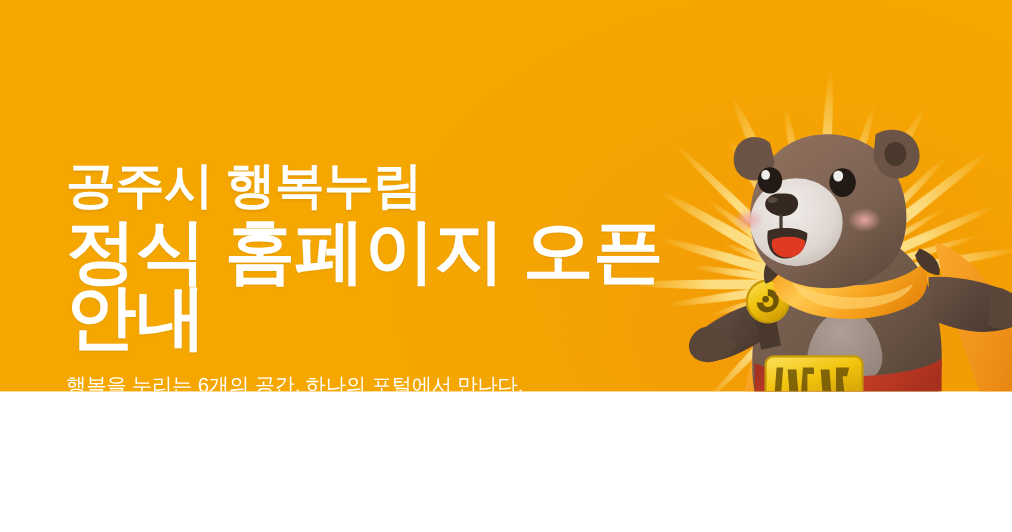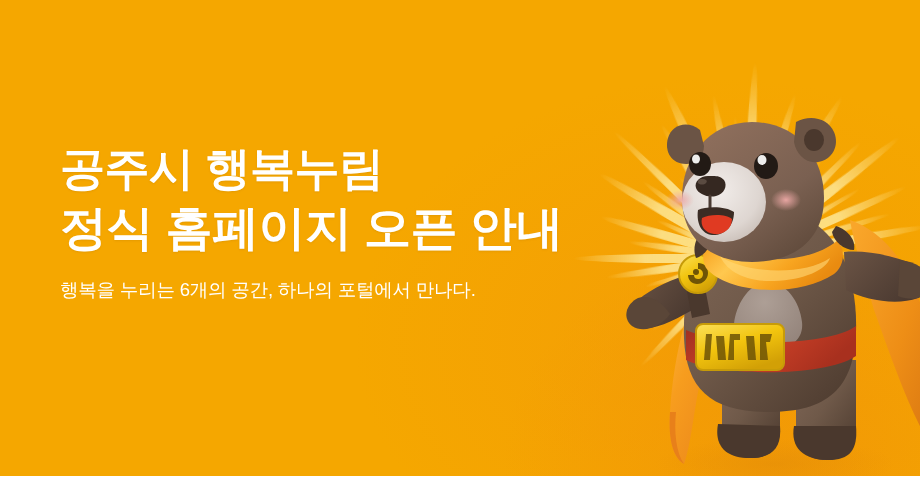--- a/index.html
+++ b/index.html
@@ -4,21 +4,21 @@
 <title>공주시 행복누림</title>
 <style>
   html, body {
     margin: 0;
     padding: 0;
     background: #ffffff;
   }
   #banner {
     position: relative;
     width: 920px;
-    height: 476px;
+    height: 356px;
     overflow: hidden;
     font-family: "Liberation Sans", "DejaVu Sans", sans-serif;
     background: #f5a700;
   }
   .bg-base {
     position: absolute;
     inset: 0;
     background: #f5a700;
   }
   
@@ -78,21 +78,21 @@
     letter-spacing: -0.5px;
     text-shadow: 0 1px 2px rgba(160,100,0,0.18);
   }
   .headline .l1 {
     display: block;
     font-size: 45px;
     line-height: 58px;
   }
   .headline .l2 {
     display: block;
-    font-size: 47px;
+    font-size: 64px;
     line-height: 60px;
   }
   .subcopy {
     margin-top: 16px;
     color: #ffffff;
     font-size: 18.5px;
     line-height: 31px;
     font-weight: 400;
     letter-spacing: -0.2px;
   }

